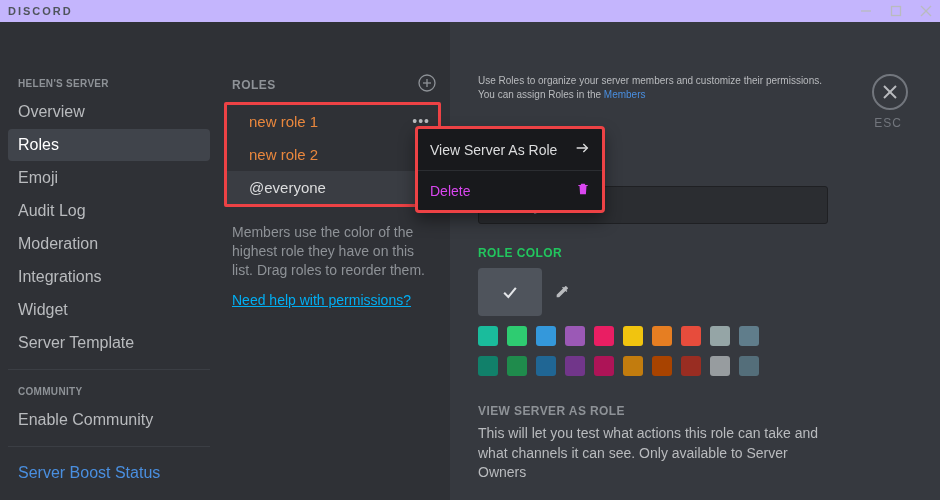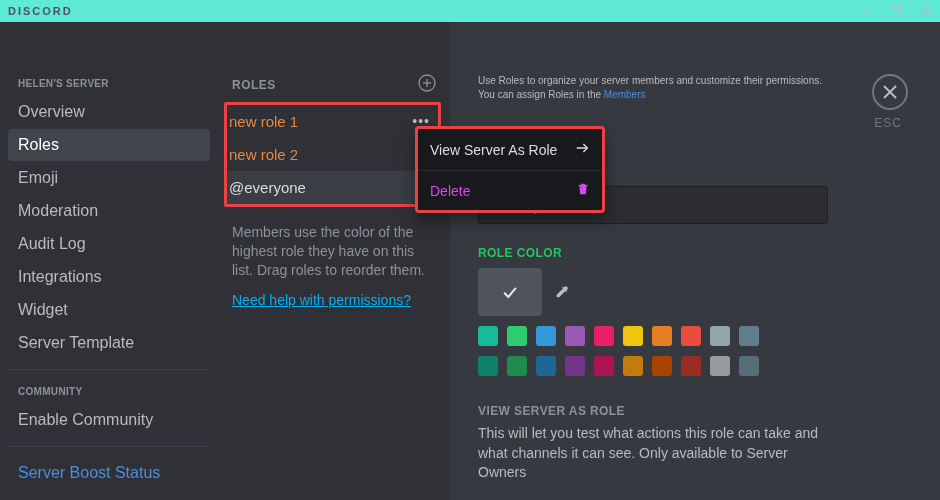--- a/index.html
+++ b/index.html
@@ -1,33 +1,33 @@
 <!DOCTYPE html>
 <html><head>
 <meta charset="utf-8">
 <style>
 * { box-sizing: border-box; margin: 0; padding: 0; font-family: -apple-system, "Segoe UI", Helvetica, Arial, sans-serif; }
 html, body { width: 940px; height: 500px; overflow: hidden; background: #202225; color: #b9bbbe; }
-.titlebar { height: 22px; background: #5eead4; display: flex; align-items: center; padding: 0 8px; }
+.titlebar { height: 22px; background: #c4b5fd; display: flex; align-items: center; padding: 0 8px; }
 .titlebar .brand { font-size: 11px; font-weight: 700; letter-spacing: 2px; color: #4f545c; }
 .titlebar .winbtns { margin-left: auto; display: flex; gap: 18px; color: #b9bbbe; }
 .winbtn svg { width: 12px; height: 12px; display: block; }
 .app { display: flex; height: calc(500px - 22px); }
 .sidebar { width: 218px; background: #2f3136; padding: 50px 8px 0 8px; overflow: hidden; }
 .sidecat { font-size: 10px; font-weight: 700; color: #8e9297; padding: 6px 10px; letter-spacing: 0.3px; }
 .sideitem { font-size: 16px; color: #b9bbbe; padding: 7px 10px; border-radius: 4px; cursor: pointer; margin: 1px 0; }
 .sideitem.selected { background: #40444b; color: #fff; }
 .sideitem.boost { color: #4a8fe0; }
 .divider-side { height: 1px; background: #3b3e44; margin: 10px 0; }
 .roles-col { width: 232px; background: #2f3136; padding: 52px 0 0 0; position: relative; }
 .roles-head { display: flex; align-items: center; padding: 0 14px 6px 14px; }
 .roles-head .label { font-size: 12px; font-weight: 700; color: #8e9297; letter-spacing: 0.5px; }
 .roles-head .plus { margin-left: auto; color: #8e9297; cursor: pointer; }
 .roles-list { border: 3px solid #ed4245; border-radius: 2px; margin: 0 9px 0 6px; position: relative; }
-.role-item { padding: 8px 2px; font-size: 15px; color: #e9873d; position: relative; }
+.role-item { padding: 8px 22px; font-size: 15px; color: #e9873d; position: relative; }
 .role-item.everyone { color: #dcddde; background: #3a3d43; }
 .role-item .dots { position: absolute; right: 8px; top: 8px; color: #b9bbbe; font-size: 14px; letter-spacing: 1px; }
 .roles-help { padding: 16px 14px 0 14px; font-size: 14px; color: #8e9297; line-height: 1.35; }
 .roles-link { padding: 12px 14px; font-size: 14px; color: #00aff4; cursor: pointer; text-decoration: underline; }
 .content { flex: 1; background: #36393f; padding: 52px 28px 0 28px; position: relative; overflow: hidden; }
 .desc { font-size: 10px; color: #b9bbbe; line-height: 1.4; max-width: 360px; }
 .desc a { color: #4a8fe0; text-decoration: none; }
 .role-name-input { margin-top: 84px; width: 350px; height: 38px; background: #2b2d31; border: 1px solid #1f2023; border-radius: 3px; padding: 0 10px; color: #72767d; font-size: 15px; display: flex; align-items: center; }
 .section-label { font-size: 12px; font-weight: 700; color: #22c55e; letter-spacing: 0.4px; margin-top: 22px; }
 .color-select-row { display: flex; align-items: center; gap: 6px; margin-top: 8px; }
@@ -70,22 +70,22 @@
       </span>
   </div>
 </div>
 
 <div class="app">
   <div class="sidebar">
     <div class="sidecat">HELEN'S SERVER</div>
     <div class="sideitem">Overview</div>
     <div class="sideitem selected">Roles</div>
     <div class="sideitem">Emoji</div>
+    <div class="sideitem">Audit Log</div>
     <div class="sideitem">Moderation</div>
-    <div class="sideitem">Audit Log</div>
     <div class="sideitem">Integrations</div>
     <div class="sideitem">Widget</div>
     <div class="sideitem">Server Template</div>
     <div class="divider-side"></div>
     <div class="sidecat">COMMUNITY</div>
     <div class="sideitem">Enable Community</div>
     <div class="divider-side"></div>
     <div class="sideitem boost">Server Boost Status</div>
   </div>
 

